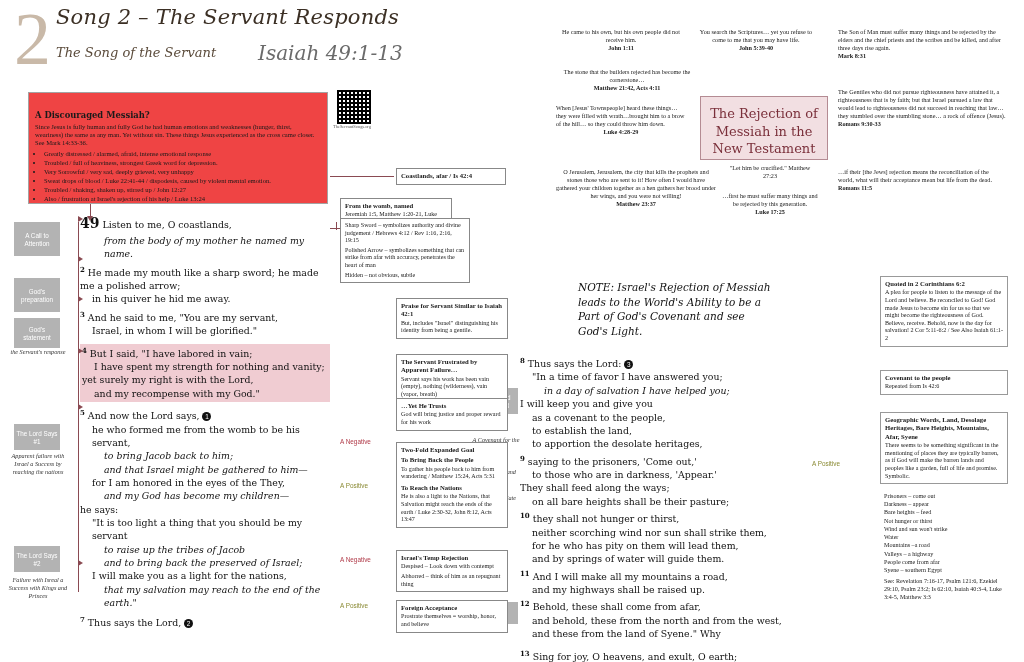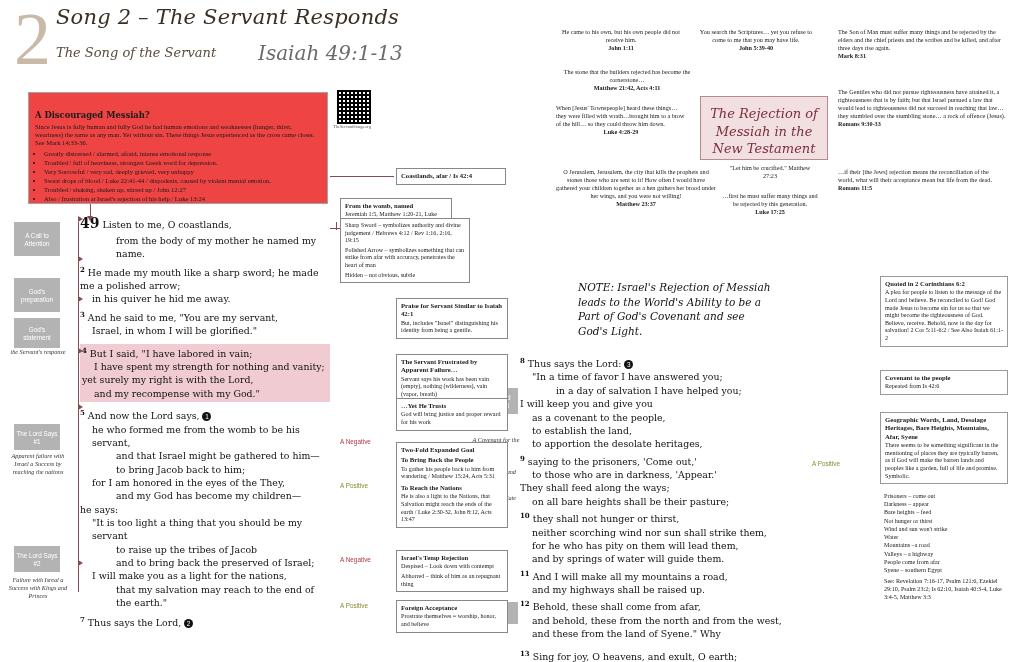--- a/index.html
+++ b/index.html
@@ -77,21 +77,21 @@
   
   .verse{
     font-size:9.4px;
     font-family:"DejaVu Serif",serif;
     line-height:1.42;
     color:#111;
   }
   .vn{font-size:7px;vertical-align:super;font-weight:bold;}
   .vn-big{font-size:14px;font-weight:bold;font-family:"DejaVu Serif",serif;}
   .indent1{padding-left:12px;display:block;}
-  .indent2{padding-left:36px;display:block;}
+  .indent2{padding-left:24px;display:block;font-style:italic;}
   .hl{background:#f0ccd2;}
   .tag{
     font-size:6.4px;
     color:#b03a48;
     font-family:"Liberation Sans",sans-serif;
   }
   .tag.pos{color:#8a8a33;}
   .smallbox{
     border:1px solid #888;
     background:#fff;
@@ -100,21 +100,20 @@
     font-size:6.1px;
     line-height:1.25;
   }
   .smallbox .hd{font-weight:bold;font-size:6.7px;display:block;margin-bottom:1px;}
   .rejbox{
     border:1px solid #b48b93;
     background:#f2dfe2;
     box-sizing:border-box;
     text-align:center;
     font-family:"DejaVu Serif",serif;
-    font-style:italic;
     color:#7a2f3a;
     font-size:13px;
     line-height:1.35;
     padding:8px 4px;
   }
   .notebox{
     font-family:"DejaVu Serif",serif;
     font-style:italic;
     font-size:10.5px;
     line-height:1.4;
@@ -254,22 +253,22 @@
     <span class="indent1">I have spent my strength for nothing and vanity;</span>
     <span>yet surely my right is with the Lord,</span>
     <span class="indent1">and my recompense with my God."</span>
   </div>
 
   <div style="margin-top:6px;">
     <span class="vn">5</span>
     <span>And now the Lord says,</span>
     <span class="circnum">1</span>
     <span class="indent1">he who formed me from the womb to be his servant,</span>
+    <span class="indent2">to bring Jacob back to him;</span>
     <span class="indent2">and that Israel might be gathered to him—</span>
-    <span class="indent2">to bring Jacob back to him;</span>
     <span class="indent1">for I am honored in the eyes of the They,</span>
     <span class="indent2">and my God has become my children—</span>
     <span style="display:block;">he says:</span>
     <span class="indent1">"It is too light a thing that you should be my servant</span>
     <span class="indent2">to raise up the tribes of Jacob</span>
     <span class="indent2">and to bring back the preserved of Israel;</span>
     <span class="indent1">I will make you as a light for the nations,</span>
     <span class="indent2">that my salvation may reach to the end of the earth."</span>
   </div>
 

